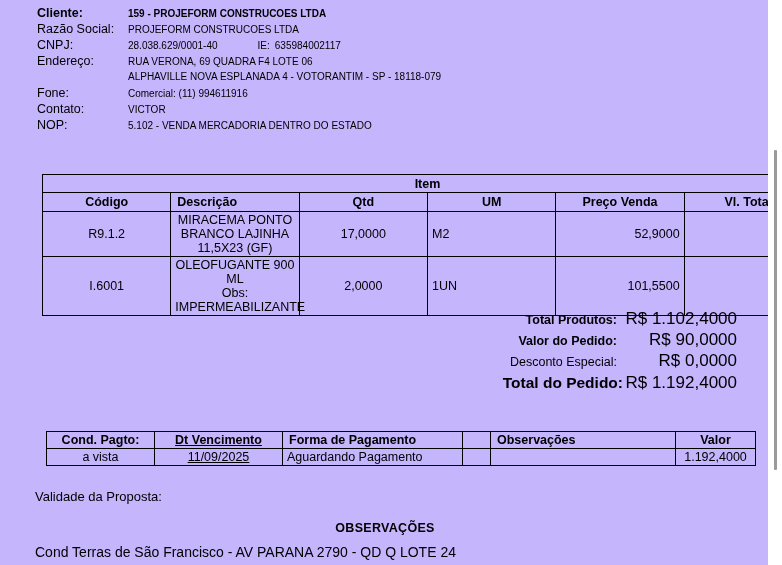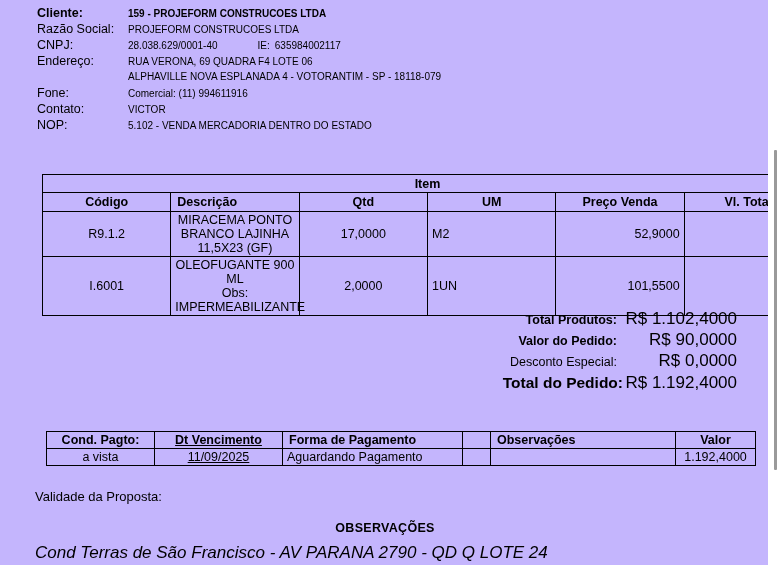--- a/index.html
+++ b/index.html
@@ -180,24 +180,23 @@
   .foot-obs-title {
     font-size: 12.5px;
     font-weight: bold;
     text-align: center;
     width: 700px;
     margin-top: 15px;
     line-height: 17px;
     letter-spacing: 0.3px;
   }
   .foot-obs-text {
-    font-size: 17px;
+    font-size: 14px;
     line-height: 17px;
     margin-top: 7px;
-    font-style: italic;
   }
 </style>
 </head>
 <body>
 
 <div id="page">
 
   <div id="header-block">
 
     <div class="hdr-row">

